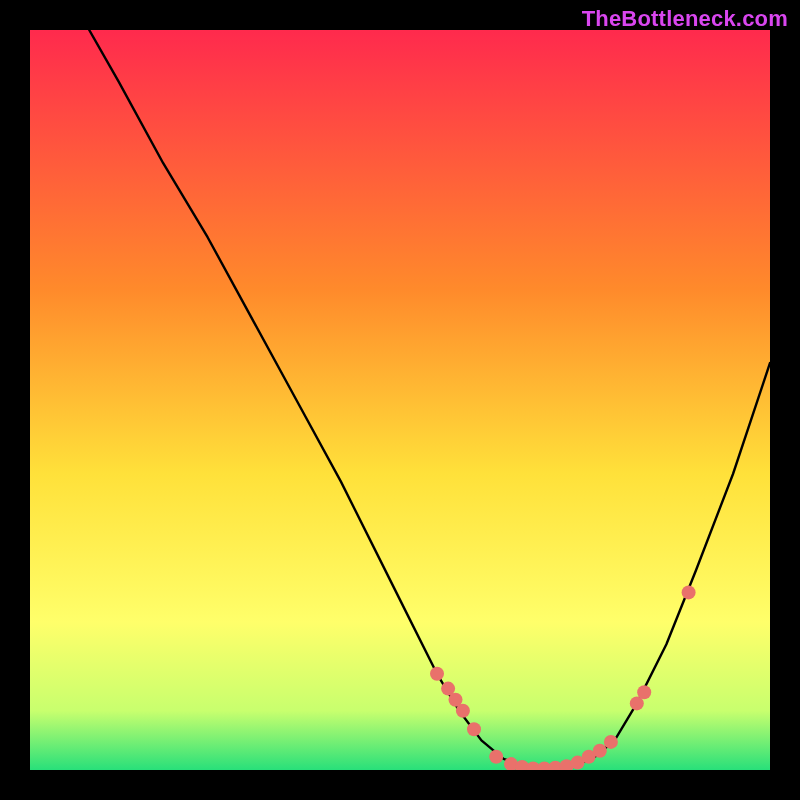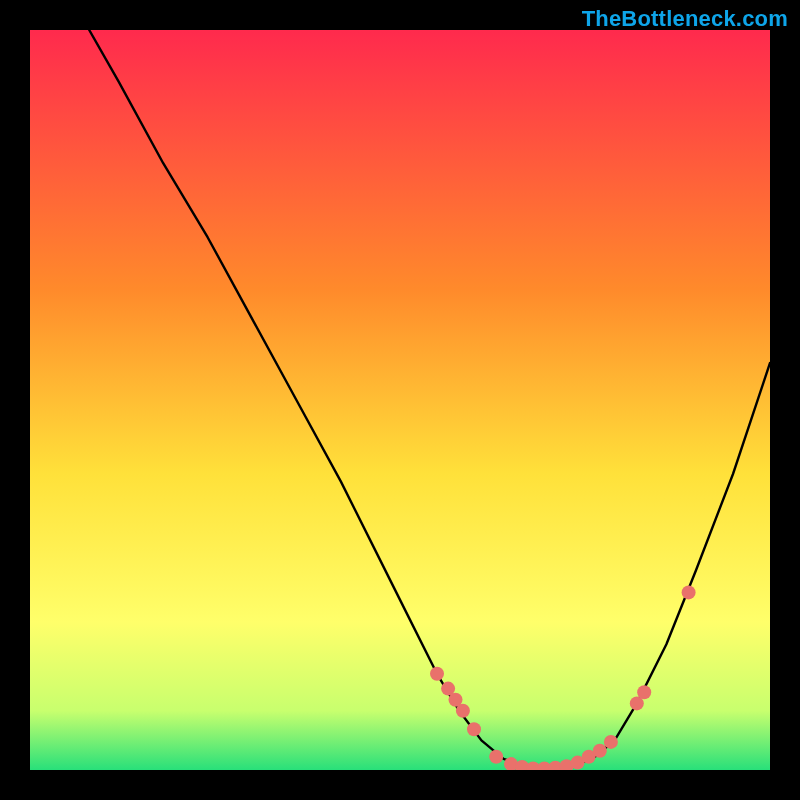--- a/index.html
+++ b/index.html
@@ -23,21 +23,21 @@
     height: 740px;
     box-sizing: border-box;
   }
   .watermark {
     position: absolute;
     top: 6px;
     right: 12px;
     font-family: Arial, Helvetica, sans-serif;
     font-size: 22px;
     font-weight: 600;
-    color: #0ea5e9;
+    color: #d946ef;
     letter-spacing: 0.2px;
     user-select: none;
   }
   svg { display: block; }
 </style>
 </head>
 <body>
 
 <div class="stage">
   <div class="watermark">TheBottleneck.com</div>

